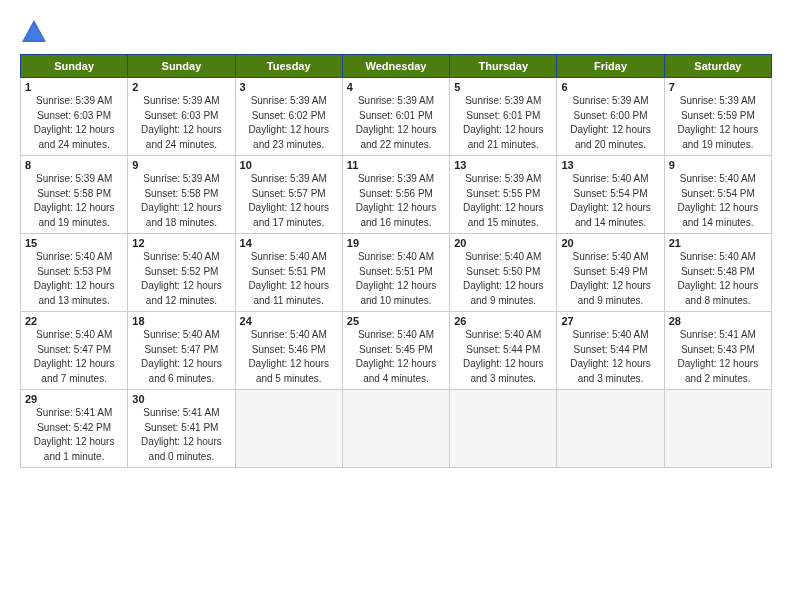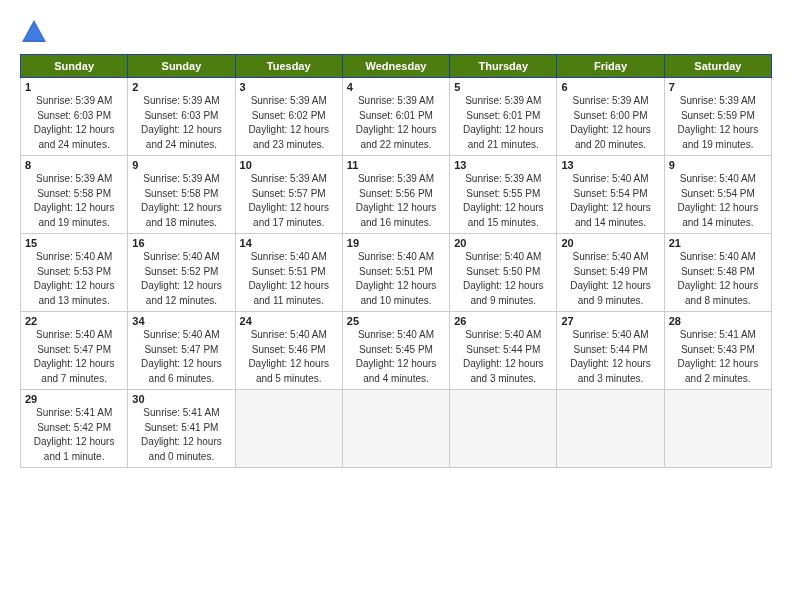--- a/index.html
+++ b/index.html
@@ -238,21 +238,21 @@
         </tr>
         <tr>
           <td>
             <span class="day-num">15</span>
             <div class="day-info" style="white-space: pre-wrap;">Sunrise: 5:40 AM
 Sunset: 5:53 PM
 Daylight: 12 hours
 and 13 minutes.</div>
           </td>
           <td>
-            <span class="day-num">16</span>
+            <span class="day-num">12</span>
             <div class="day-info" style="white-space: pre-wrap;">Sunrise: 5:40 AM
 Sunset: 5:52 PM
 Daylight: 12 hours
 and 12 minutes.</div>
           </td>
           <td>
             <span class="day-num">14</span>
             <div class="day-info" style="white-space: pre-wrap;">Sunrise: 5:40 AM
 Sunset: 5:51 PM
 Daylight: 12 hours
@@ -289,21 +289,21 @@
         </tr>
         <tr>
           <td>
             <span class="day-num">22</span>
             <div class="day-info" style="white-space: pre-wrap;">Sunrise: 5:40 AM
 Sunset: 5:47 PM
 Daylight: 12 hours
 and 7 minutes.</div>
           </td>
           <td>
-            <span class="day-num">34</span>
+            <span class="day-num">18</span>
             <div class="day-info" style="white-space: pre-wrap;">Sunrise: 5:40 AM
 Sunset: 5:47 PM
 Daylight: 12 hours
 and 6 minutes.</div>
           </td>
           <td>
             <span class="day-num">24</span>
             <div class="day-info" style="white-space: pre-wrap;">Sunrise: 5:40 AM
 Sunset: 5:46 PM
 Daylight: 12 hours

